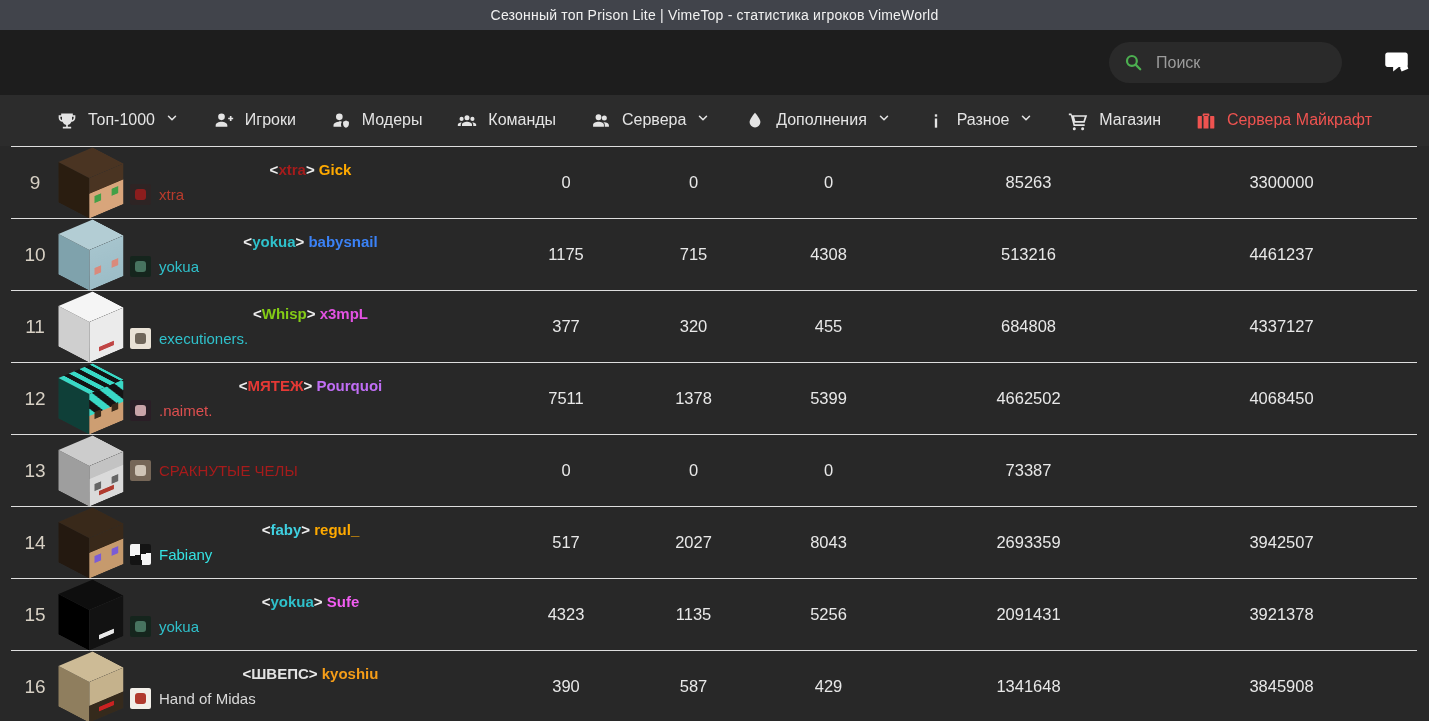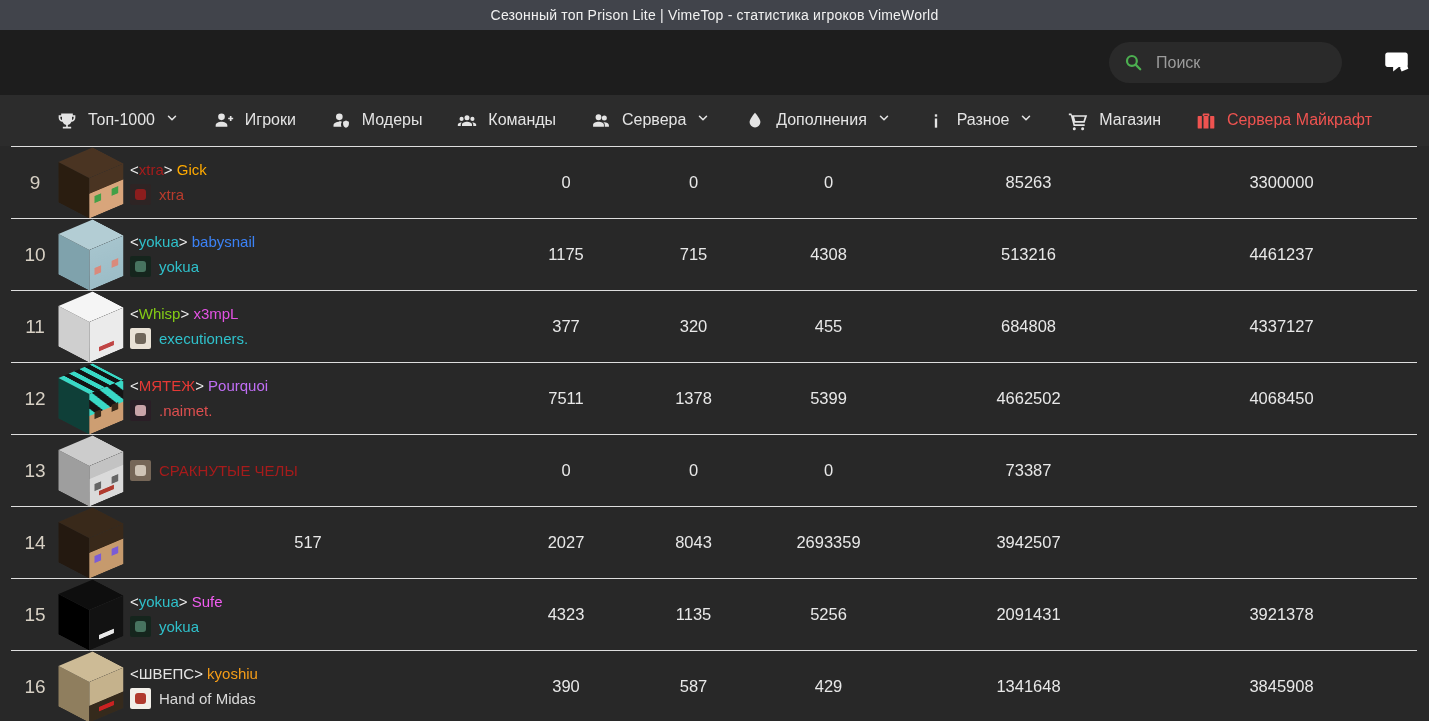--- a/index.html
+++ b/index.html
@@ -32,21 +32,21 @@
 
   
   .rows { margin:0 12px 0 11px; border-top:1px solid #dedede; }
   .row { height:72px; border-bottom:1px solid #dedede; display:grid;
     grid-template-columns:48px 66px 366px 150px 105px 165px 235px 1fr;
     align-items:center; cursor:pointer; }
   .rank { text-align:center; color:#d7d0c4; font-size:19px; }
   .stat { text-align:center; color:#e8e8e8; font-size:16.5px; }
 
   .who { display:flex; flex-direction:column; gap:6px; padding-left:5px; }
-  .line1 { font-size:15px; font-weight:normal; color:#f0f0f0; }
+  .line1 { font-size:15px; font-weight:bold; color:#f0f0f0;text-align:center; }
   .line2 { display:flex; align-items:center; gap:8px; font-size:15px; }
   .gicon { width:21px; height:21px; border-radius:2px; display:flex;
     align-items:center; justify-content:center; flex:0 0 21px; }
   .gicon .dot { width:11px; height:11px; border-radius:3px; }
 
   
   .headwrap { width:64px; height:66px; display:flex; align-items:center; justify-content:center; }
   .head { width:46px; height:46px; position:relative; transform-style:preserve-3d;
     transform:rotateX(-28deg) rotateY(42deg); }
   .face { position:absolute; width:46px; height:46px; left:0; top:0; }
@@ -331,20 +331,27 @@
           <div class="face top" style="background: rgb(57, 41, 26);"></div>
           <div class="face left" style="background: rgb(36, 25, 16);"></div>
           <div class="face front" style="background: linear-gradient(rgb(57, 41, 26) 36%, rgb(198, 154, 109) 36%);">
             <div class="eyes">
               <div class="eye" style="background: rgb(123, 92, 214);"></div>
               <div class="eye" style="background: rgb(123, 92, 214);"></div>
             </div>
           </div>
         </div>
       </div>
+      <div class="who">
+        <div class="line1"><span style="color:#f0f0f0">&lt;</span><span style="color:#3fd0e0">faby</span><span style="color:#f0f0f0">&gt;</span> <span style="color:#ffaa00">regul_</span></div>
+        <div class="line2">
+          <div class="gicon" style="background: conic-gradient(rgb(20, 20, 20) 0deg, rgb(20, 20, 20) 22%, rgb(245, 245, 245) 22%, rgb(245, 245, 245) 47%, rgb(20, 20, 20) 47%, rgb(20, 20, 20) 72%, rgb(245, 245, 245) 72%);"></div>
+          <span style="color: rgb(53, 226, 226);">Fabiany</span>
+        </div>
+      </div>
       <div class="stat">517</div>
       <div class="stat">2027</div>
       <div class="stat">8043</div>
       <div class="stat">2693359</div>
       <div class="stat">3942507</div>
     </div>
     <div class="row">
       <div class="rank">15</div>
       <div class="headwrap">
         <div class="head">

